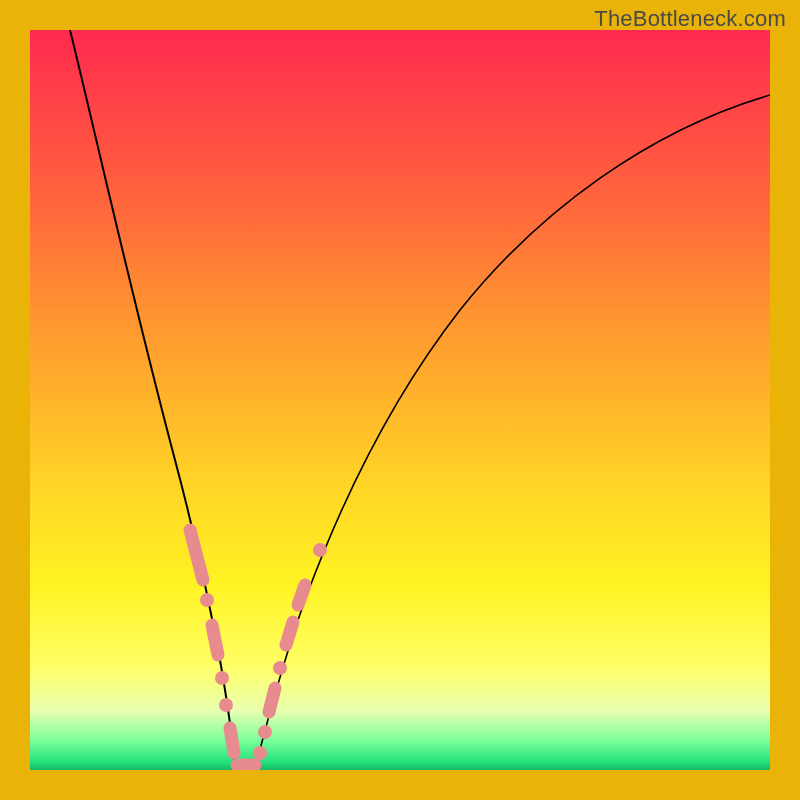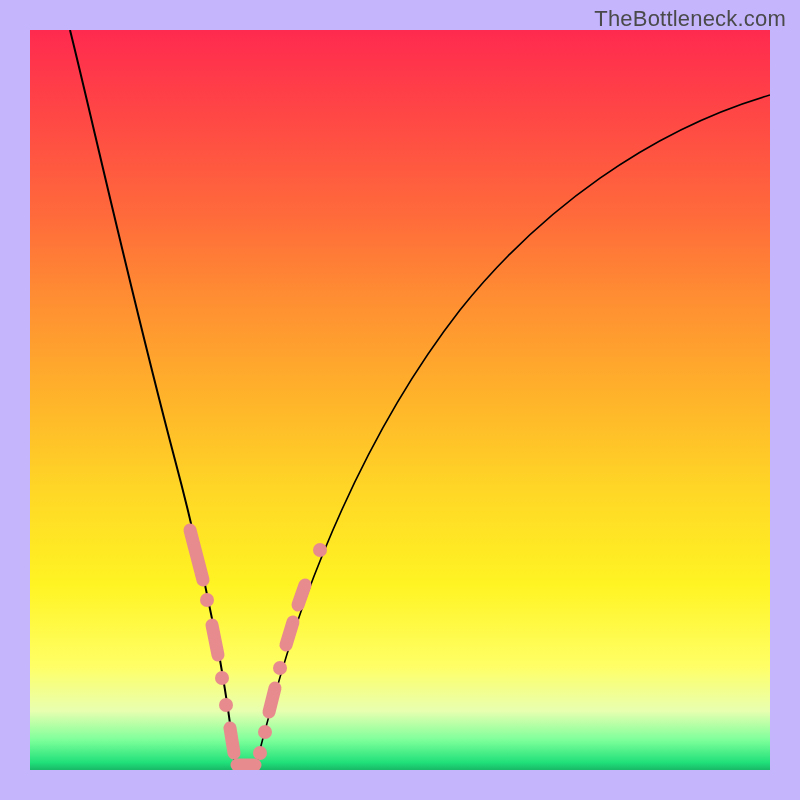--- a/index.html
+++ b/index.html
@@ -1,20 +1,20 @@
 <!DOCTYPE html>
 <html><head>
 <meta charset="utf-8">
 <style>
   * { margin: 0; padding: 0; box-sizing: border-box; }
   html, body { width: 800px; height: 800px; overflow: hidden; }
   .frame {
     width: 800px;
     height: 800px;
-    background: #c4b5fd;
+    background: #eab308;
     position: relative;
   }
   .watermark {
     position: absolute;
     top: 6px;
     right: 14px;
     font-family: Arial, Helvetica, sans-serif;
     font-size: 22px;
     color: #4a4a4a;
     font-weight: 500;

